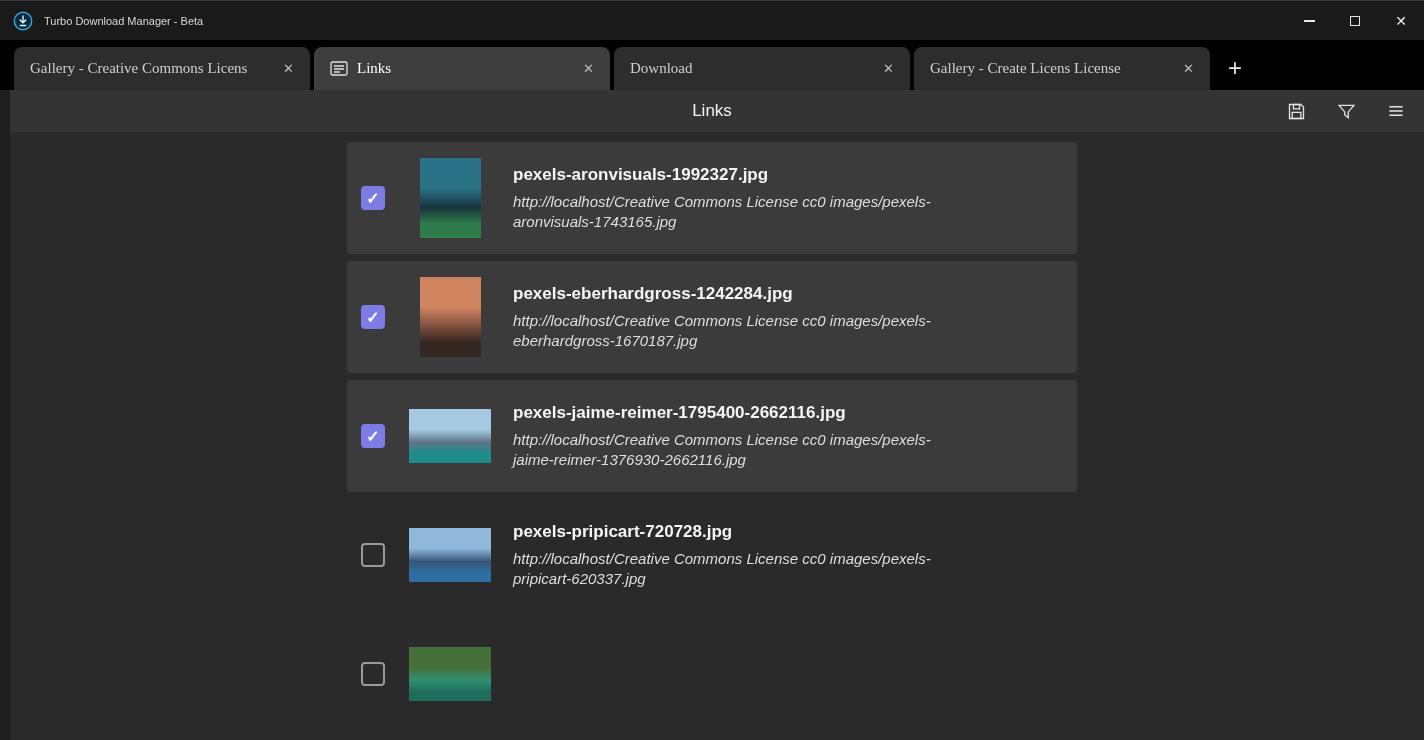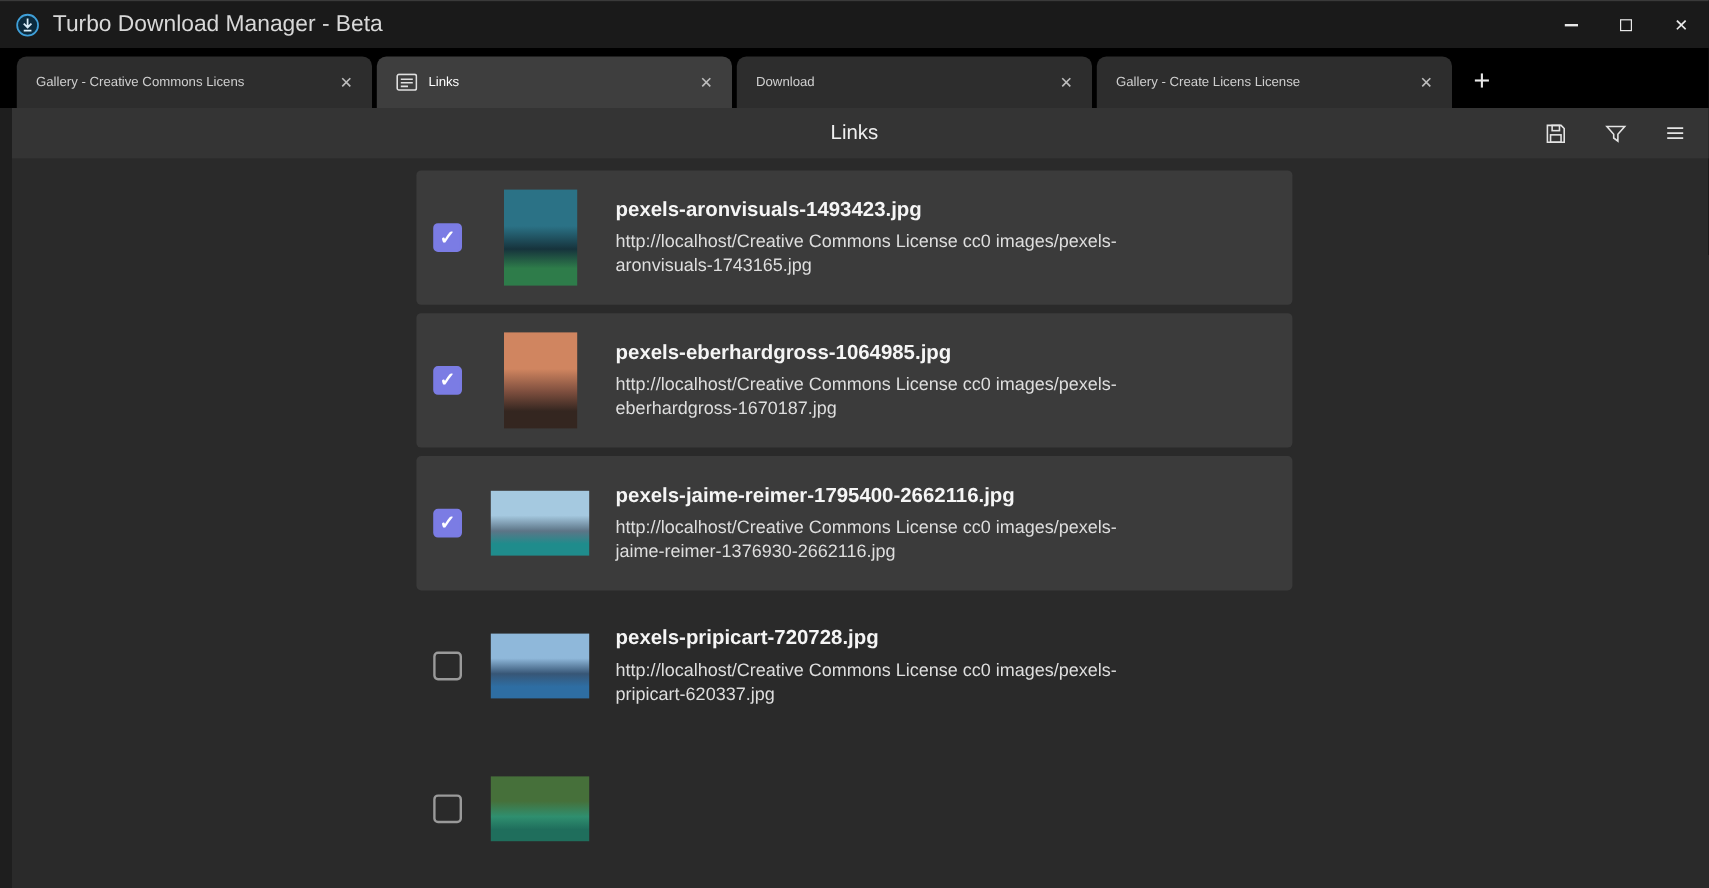--- a/index.html
+++ b/index.html
@@ -4,34 +4,34 @@
 <style>
   * { box-sizing: border-box; margin: 0; padding: 0; }
   html,body { width:1424px; height:740px; overflow:hidden; background:#000;
     font-family:"Liberation Sans", sans-serif; }
   .window { position:relative; width:1424px; height:740px; background:#2a2a2a; }
 
   
   .titlebar { height:40px; background:#1a1a1a; display:flex; align-items:center;
     border-top:1px solid #3a3a3a; }
   .app-icon { margin:0 10px 0 12px; display:flex; align-items:center; }
-  .title { color:#d8d8d8; font-size:19px; }
+  .title { color:#d8d8d8; font-size:11px; }
   .win-controls { margin-left:auto; display:flex; height:100%; }
   .win-btn { width:46px; height:100%; display:flex; align-items:center; justify-content:center;
     color:#eaeaea; font-size:14px; cursor:default; }
   .min-glyph { width:11px; height:2px; background:#e8e8e8; display:block; }
   .max-glyph { width:10px; height:10px; border:1px solid #e8e8e8; display:block; }
 
   
   .tabbar { height:50px; background:#000; display:flex; align-items:flex-end; padding-left:14px; }
   .tab { width:296px; height:43px; background:#2d2d2d; border-radius:8px 8px 0 0;
     display:flex; align-items:center; padding:0 10px 0 16px; margin-right:4px; min-width:0; }
   .tab.active { background:#3e3e3e; }
   .tab-icon { display:flex; align-items:center; margin-right:9px; flex:0 0 auto; }
-  .tab-label { color:#cfcfcf; font-size:11px; white-space:nowrap; overflow:hidden; flex:1 1 auto; }
+  .tab-label { color:#cfcfcf; font-size:15px; white-space:nowrap; overflow:hidden; flex:1 1 auto;font-family:Liberation Serif, serif; }
   .tab.active .tab-label { color:#ffffff; }
   .tab-close { color:#bdbdbd; font-size:13px; margin-left:10px; padding:4px 6px; flex:0 0 auto; }
   .newtab { color:#e8e8e8; font-size:24px; font-weight:300; padding:0 14px; margin-bottom:8px; }
 
   
   .header { position:relative; height:42px; background:#343434; display:flex;
     align-items:center; justify-content:center; }
   .htitle { color:#f0f0f0; font-size:17px; }
   .hicons { position:absolute; right:18px; top:0; height:100%; display:flex;
     align-items:center; gap:29px; }
@@ -46,21 +46,21 @@
   .cb { width:24px; height:24px; flex:0 0 auto; border:2px solid #9a9a9a; border-radius:4px;
     margin-right:24px; display:flex; align-items:center; justify-content:center;
     color:#fff; font-size:16px; font-weight:bold; }
   .cb.on { background:#7b7ce4; border-color:#7b7ce4; }
   .thumbwrap { width:82px; height:80px; flex:0 0 auto; margin-right:22px;
     display:flex; align-items:center; justify-content:center; }
   .thumb.portrait { width:61px; height:80px; }
   .thumb.landscape { width:82px; height:54px; }
   .meta { width:440px; }
   .fname { color:#f5f5f5; font-size:17px; font-weight:bold; margin-bottom:7px; }
-  .url { color:#dedede; font-size:15px; line-height:20px; }
+  .url { color:#dedede; font-size:15px; line-height:20px;font-style:italic; }
 
   .left-edge { position:absolute; left:0; top:90px; bottom:0; width:10px; background:#1e1e1e; }
 </style>
 </head>
 <body>
 
 <div class="window">
 
   <div class="titlebar">
     <span class="app-icon">
@@ -138,32 +138,32 @@
   </div>
 
   <div class="content">
     <div class="list">
   <div class="row checked">
     <span class="cb on">✓</span>
     <div class="thumbwrap">
       <div class="thumb portrait" style="background: linear-gradient(rgb(43, 114, 134) 0%, rgb(43, 114, 134) 38%, rgb(22, 51, 60) 62%, rgb(46, 124, 74) 82%);"></div>
     </div>
     <div class="meta">
-      <div class="fname">pexels-aronvisuals-1493423.jpg</div>
+      <div class="fname">pexels-aronvisuals-1992327.jpg</div>
       <div class="url">http://localhost/Creative Commons License cc0 images/pexels-aronvisuals-1743165.jpg</div>
     </div>
   </div>
 
   <div class="row checked">
     <span class="cb on">✓</span>
     <div class="thumbwrap">
       <div class="thumb portrait" style="background: linear-gradient(rgb(208, 133, 96) 0%, rgb(208, 133, 96) 38%, rgb(125, 78, 62) 62%, rgb(52, 38, 32) 82%);"></div>
     </div>
     <div class="meta">
-      <div class="fname">pexels-eberhardgross-1064985.jpg</div>
+      <div class="fname">pexels-eberhardgross-1242284.jpg</div>
       <div class="url">http://localhost/Creative Commons License cc0 images/pexels-eberhardgross-1670187.jpg</div>
     </div>
   </div>
 
   <div class="row checked">
     <span class="cb on">✓</span>
     <div class="thumbwrap">
       <div class="thumb landscape" style="background: linear-gradient(rgb(165, 201, 224) 0%, rgb(165, 201, 224) 38%, rgb(93, 117, 135) 62%, rgb(31, 140, 140) 82%);"></div>
     </div>
     <div class="meta">

